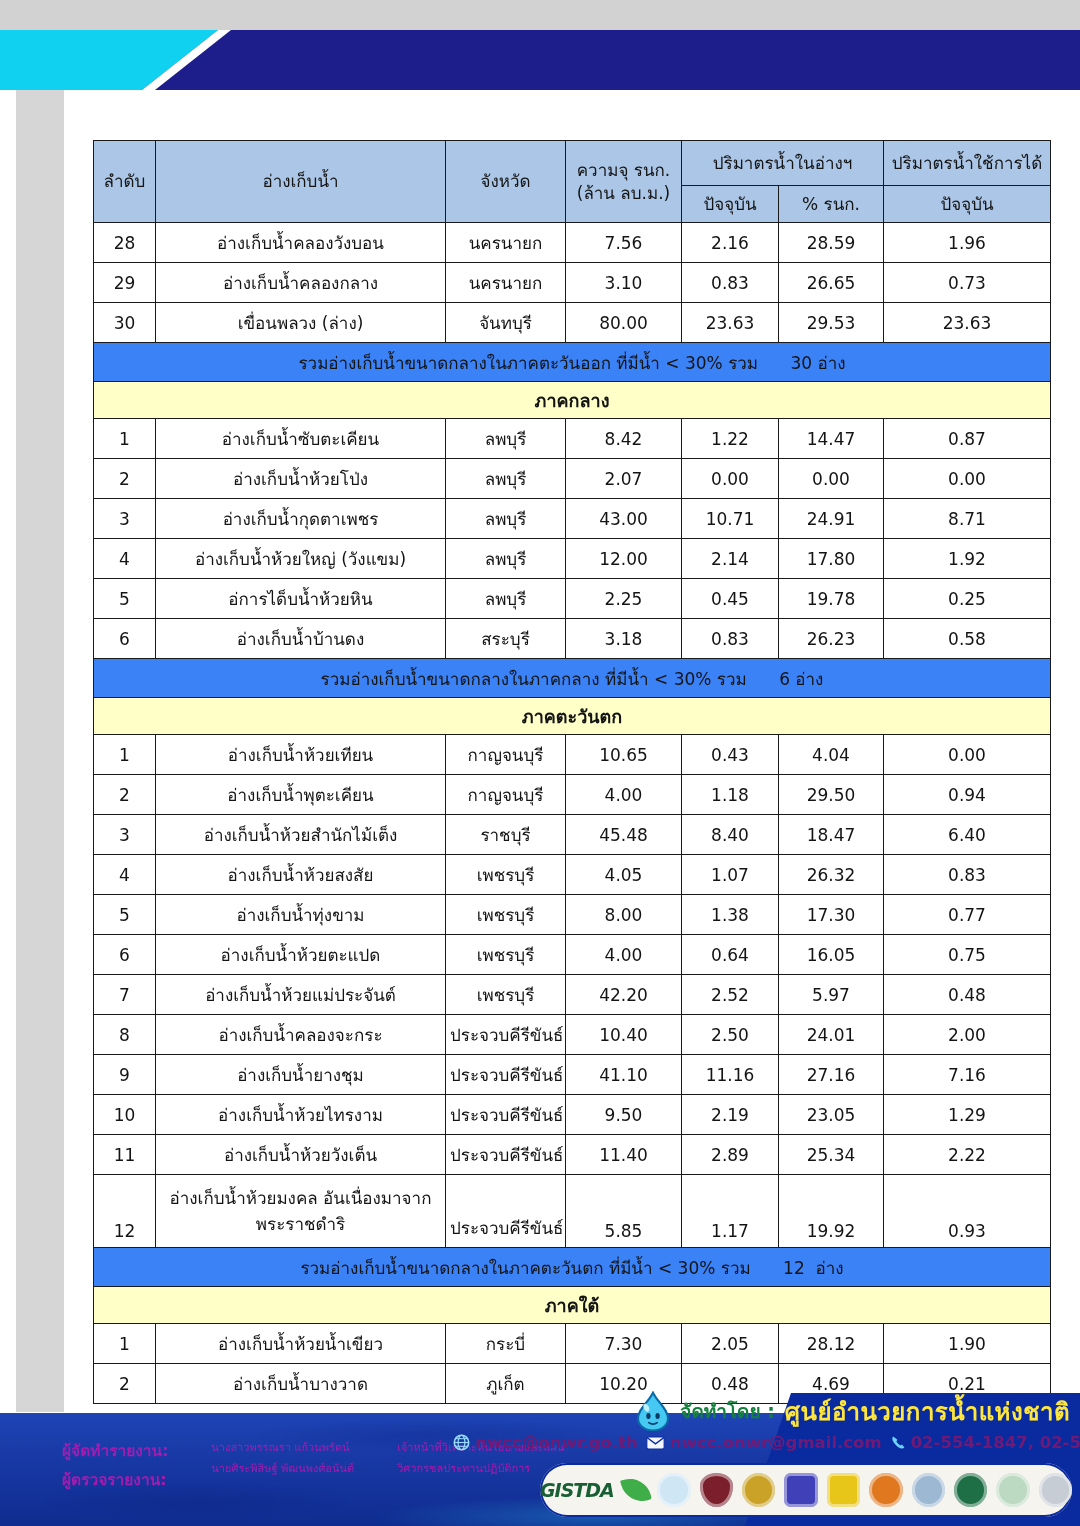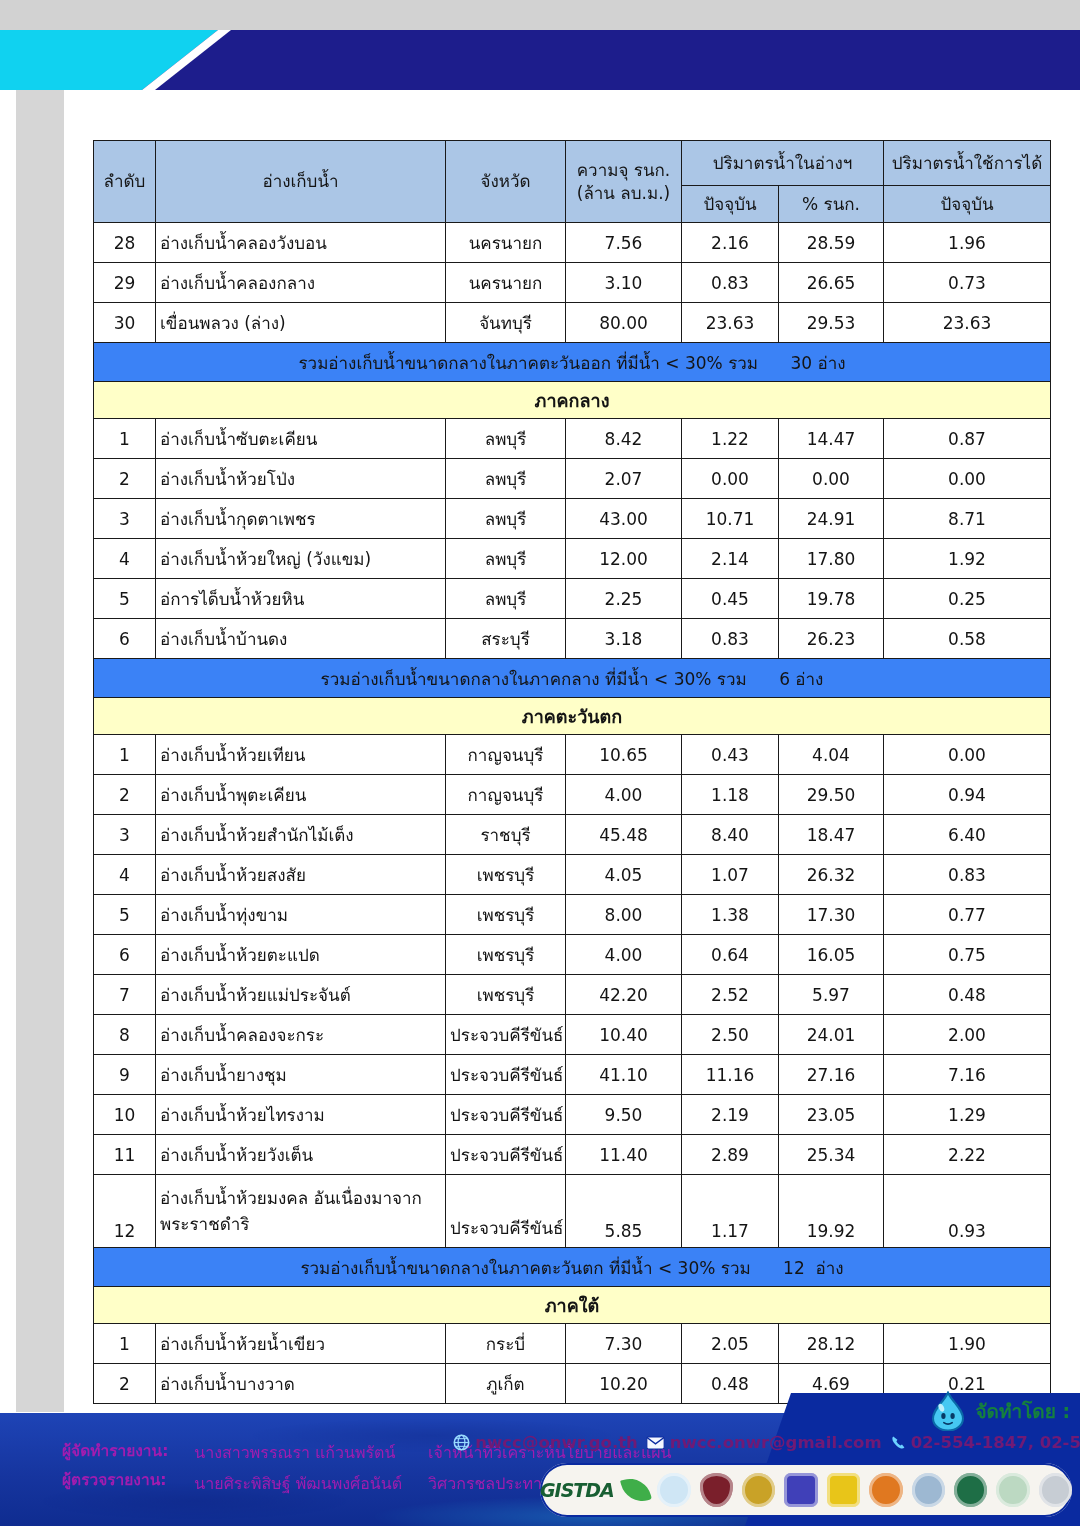--- a/index.html
+++ b/index.html
@@ -17,42 +17,42 @@
   .left-strip{position:absolute;left:16px;top:90px;width:48px;height:1322px;background:#d6d6d6;}
 
   
   table.report{position:absolute;left:93px;top:140px;width:957px;border-collapse:collapse;
     table-layout:fixed;font-size:17px;}
   table.report th,table.report td{border:1.6px solid #1a1a1a;padding:0 4px;}
   table.report thead th{background:#abc6e6;font-weight:normal;text-align:center;line-height:1.35;}
   tr.head-main th{height:44px;}
   tr.head-sub th{height:36px;}
   td.num{text-align:center;height:39px;}
-  td.name{text-align:left;padding-left:10px;height:39px;}
+  td.name{text-align:center;padding-left:10px;height:39px;}
   tr.tall-row td{height:62px;}
   tr.tall-row td.num,tr.tall-row td:not(.name){vertical-align:bottom;padding-bottom:6px;margin-top:24px;}
   tr.tall-row td.name{vertical-align:top;padding-top:10px;line-height:1.55;margin-left:20px;}
   td.section-cell{background:#ffffc8;text-align:center;font-weight:bold;font-size:18px;height:36px;}
   td.summary-cell{background:#3b82f6;text-align:center;white-space:pre;height:38px;}
 
   
   .footer{position:absolute;left:0;top:1413px;width:1080px;height:113px;z-index:1;
     background:linear-gradient(180deg,#1e44b6 0%,#16359f 55%,#0f2c90 100%);}
   .footer::before{content:"";position:absolute;inset:0;opacity:.25;
     background:
       radial-gradient(220px 26px at 18% 78%,#0a1f7a 0%,transparent 70%),
       radial-gradient(320px 30px at 55% 92%,#2fd4ff 0%,transparent 70%),
       radial-gradient(260px 24px at 40% 20%,#0a1f7a 0%,transparent 70%);}
   .footer-panel{position:absolute;left:745px;top:1393px;width:335px;height:133px;z-index:2;
     background:#0a2aa0;clip-path:polygon(46px 0,100% 0,100% 100%,0 100%);}
   .footer-content{position:absolute;left:0;top:1385px;width:1080px;height:141px;z-index:3;}
 
   .credits{position:absolute;left:62px;top:52px;display:flex;gap:26px;color:#a21caf;}
   .credits .labels div{font-weight:bold;font-size:15.5px;line-height:1.85;}
-  .credits .names div,.credits .titles div{font-size:16px;line-height:1.95;}
+  .credits .names div,.credits .titles div{font-size:11px;line-height:1.95;margin-left:17px;}
 
   .produced-row{position:absolute;left:540px;top:6px;width:530px;display:flex;align-items:center;justify-content:flex-end;gap:10px;}
   .produced-label{color:#15803d;font-weight:bold;font-size:19px;}
   .produced-org{color:#ffe63c;font-weight:bold;font-size:24px;letter-spacing:.5px;}
 
   .contact-row{position:absolute;left:535px;top:48px;width:540px;display:flex;align-items:center;gap:8px;
     color:#701a75;font-weight:bold;font-size:16.5px;white-space:nowrap;justify-content:center;}
   .contact-row .item{display:flex;align-items:center;gap:5px;}
 
   .logo-pill{position:absolute;left:540px;top:78px;width:532px;height:54px;background:#f6f4ef;
@@ -354,20 +354,21 @@
 
   <div class="produced-row">
     <svg class="icon-svg" width="34" height="40" viewBox="0 0 40 48">
       <path d="M20 2 C26 14 38 22 38 33 a18 14.5 0 1 1 -36 0 C2 22 14 14 20 2 Z" fill="#45c8f2" stroke="#0a6aa8" stroke-width="2.5"></path>
       <ellipse cx="14.5" cy="30" rx="2.6" ry="3.6" fill="#083a66"></ellipse>
       <ellipse cx="25.5" cy="30" rx="2.6" ry="3.6" fill="#083a66"></ellipse>
       <path d="M15 38 q5 3.5 10 0" stroke="#083a66" stroke-width="2" fill="none" stroke-linecap="round"></path>
       <ellipse cx="12" cy="20" rx="3" ry="5" fill="#bdeffc" transform="rotate(-25 12 20)"></ellipse>
     </svg>
     <span class="produced-label">จัดทำโดย :</span>
+    <span class="produced-org">ศูนย์อำนวยการน้ำแห่งชาติ</span>
   </div>
 
   <div class="contact-row">
     <span class="item">
       <svg class="icon-svg" width="17" height="17" viewBox="0 0 20 20">
         <circle cx="10" cy="10" r="8.5" fill="none" stroke="#9adcff" stroke-width="1.8"></circle>
         <ellipse cx="10" cy="10" rx="4" ry="8.5" fill="none" stroke="#9adcff" stroke-width="1.4"></ellipse>
         <line x1="1.5" y1="10" x2="18.5" y2="10" stroke="#9adcff" stroke-width="1.4"></line>
         <line x1="2.5" y1="5.5" x2="17.5" y2="5.5" stroke="#9adcff" stroke-width="1.2"></line>
         <line x1="2.5" y1="14.5" x2="17.5" y2="14.5" stroke="#9adcff" stroke-width="1.2"></line>

